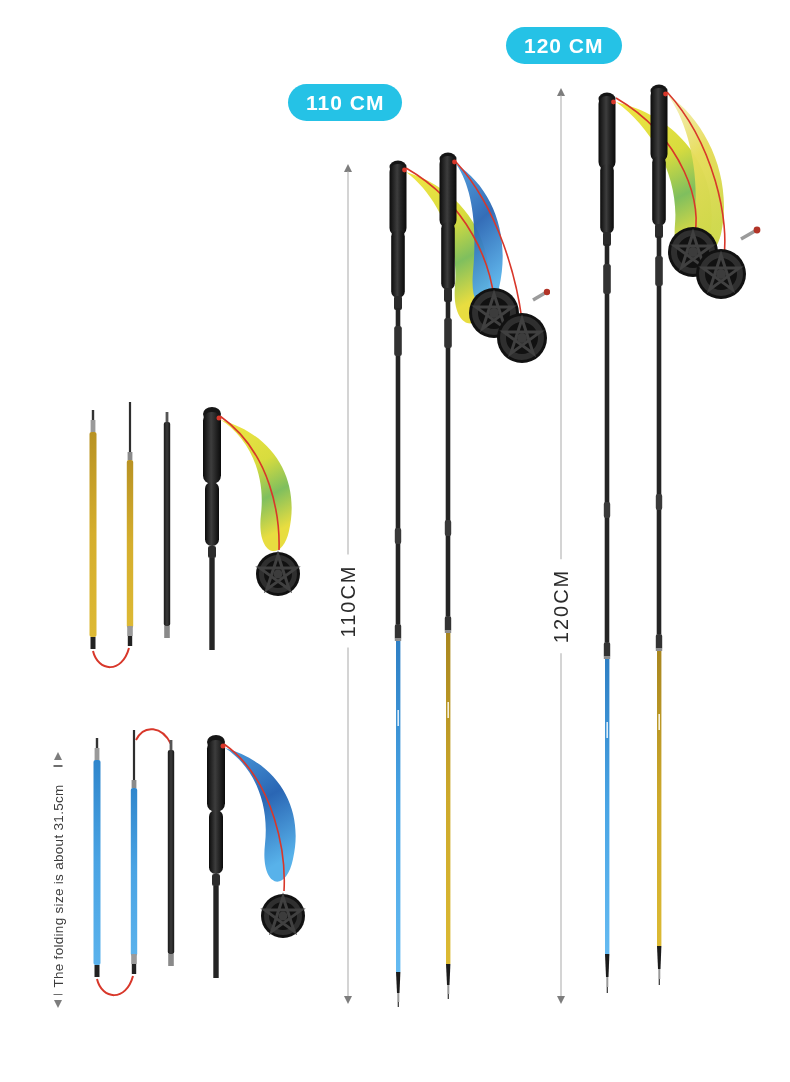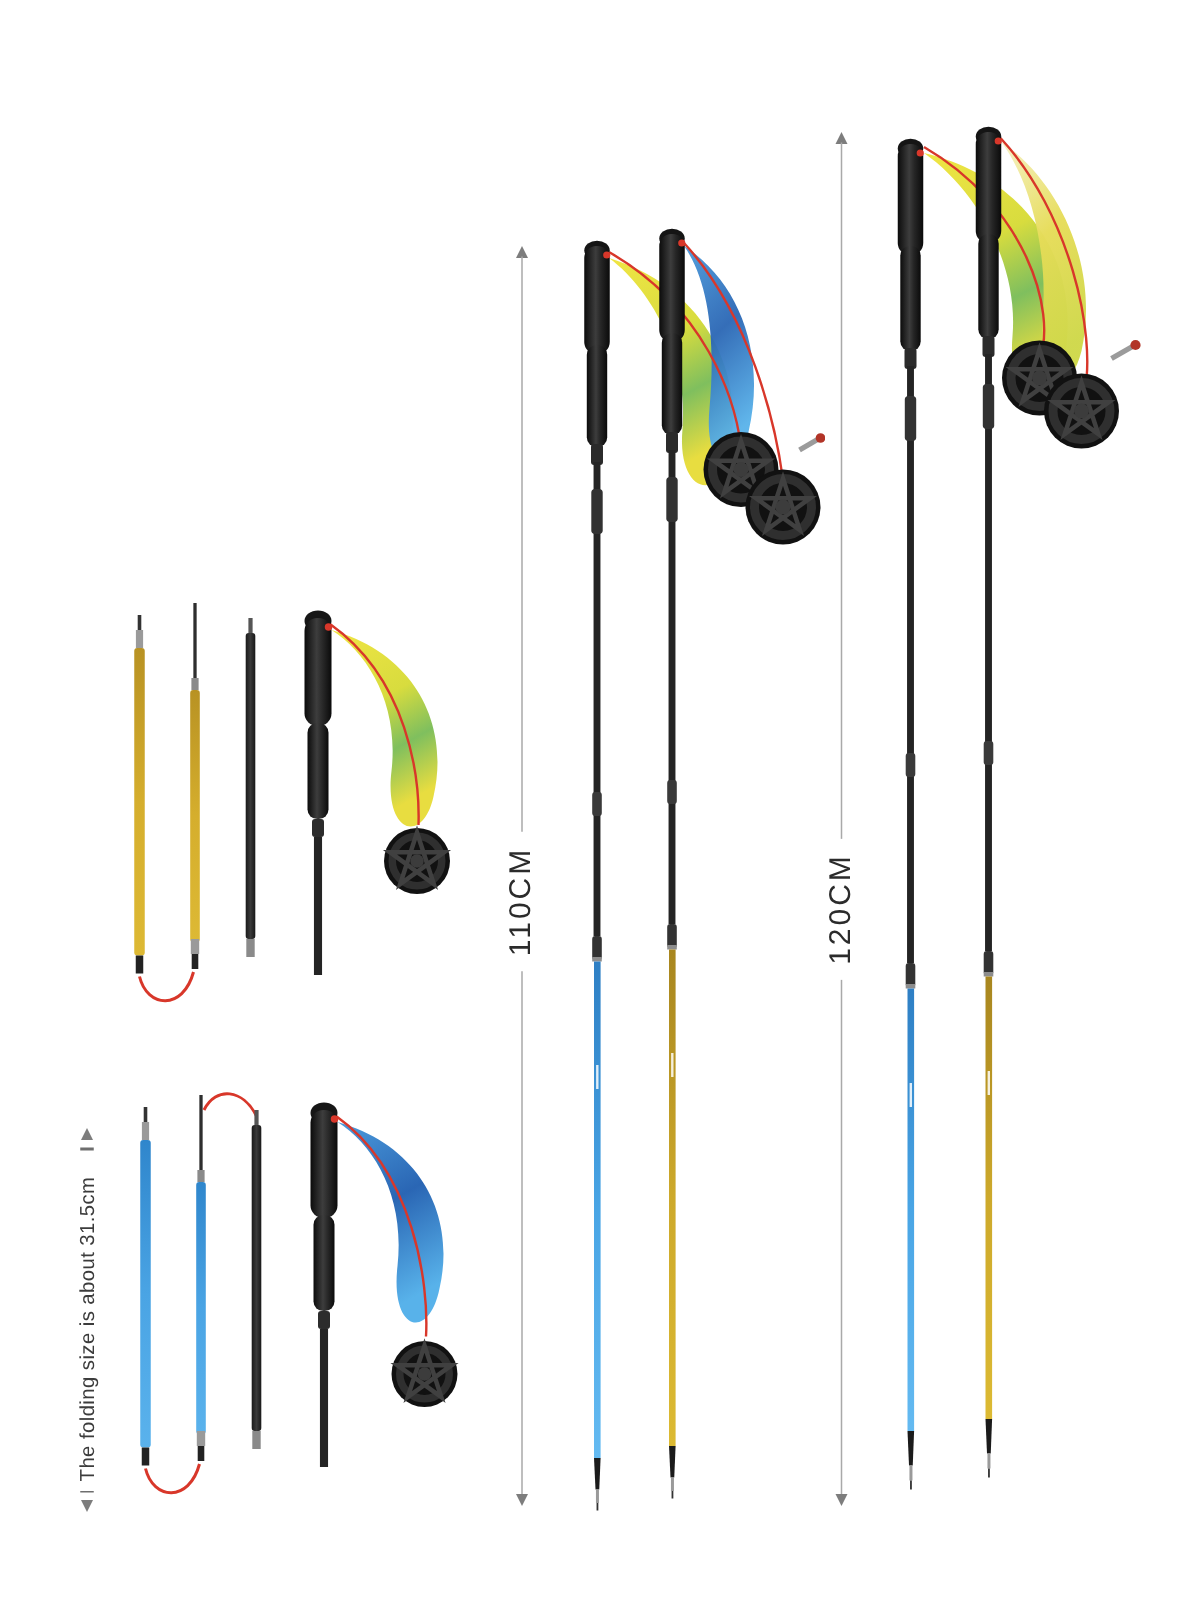--- a/index.html
+++ b/index.html
@@ -50,20 +50,22 @@
     width:9px; height:1.5px; background:#6e6e6e;
   }
 
   .pole-art { position:absolute; display:block; }
 </style>
 </head>
 <body>
 
 <div class="canvas">
 
+  <div class="badge" style="left:288px; top:84px;">110 CM</div>
+  <div class="badge" style="left:506px; top:27px;">120 CM</div>
 
   <div class="dim" style="left:50px; top:752px; width:15px; height:256px;">
     <span class="arrow-up" style="top:0;"></span>
     <span class="tick" style="top:13px;"></span>
     <span class="fold-note" style="top:52.5%;">The folding size is about 31.5cm</span>
     <span class="tick" style="bottom:13px;"></span>
     <span class="arrow-down" style="bottom:0;"></span>
   </div>
 
   <div class="dim" style="left:340px; top:164px; width:15px; height:840px;">

